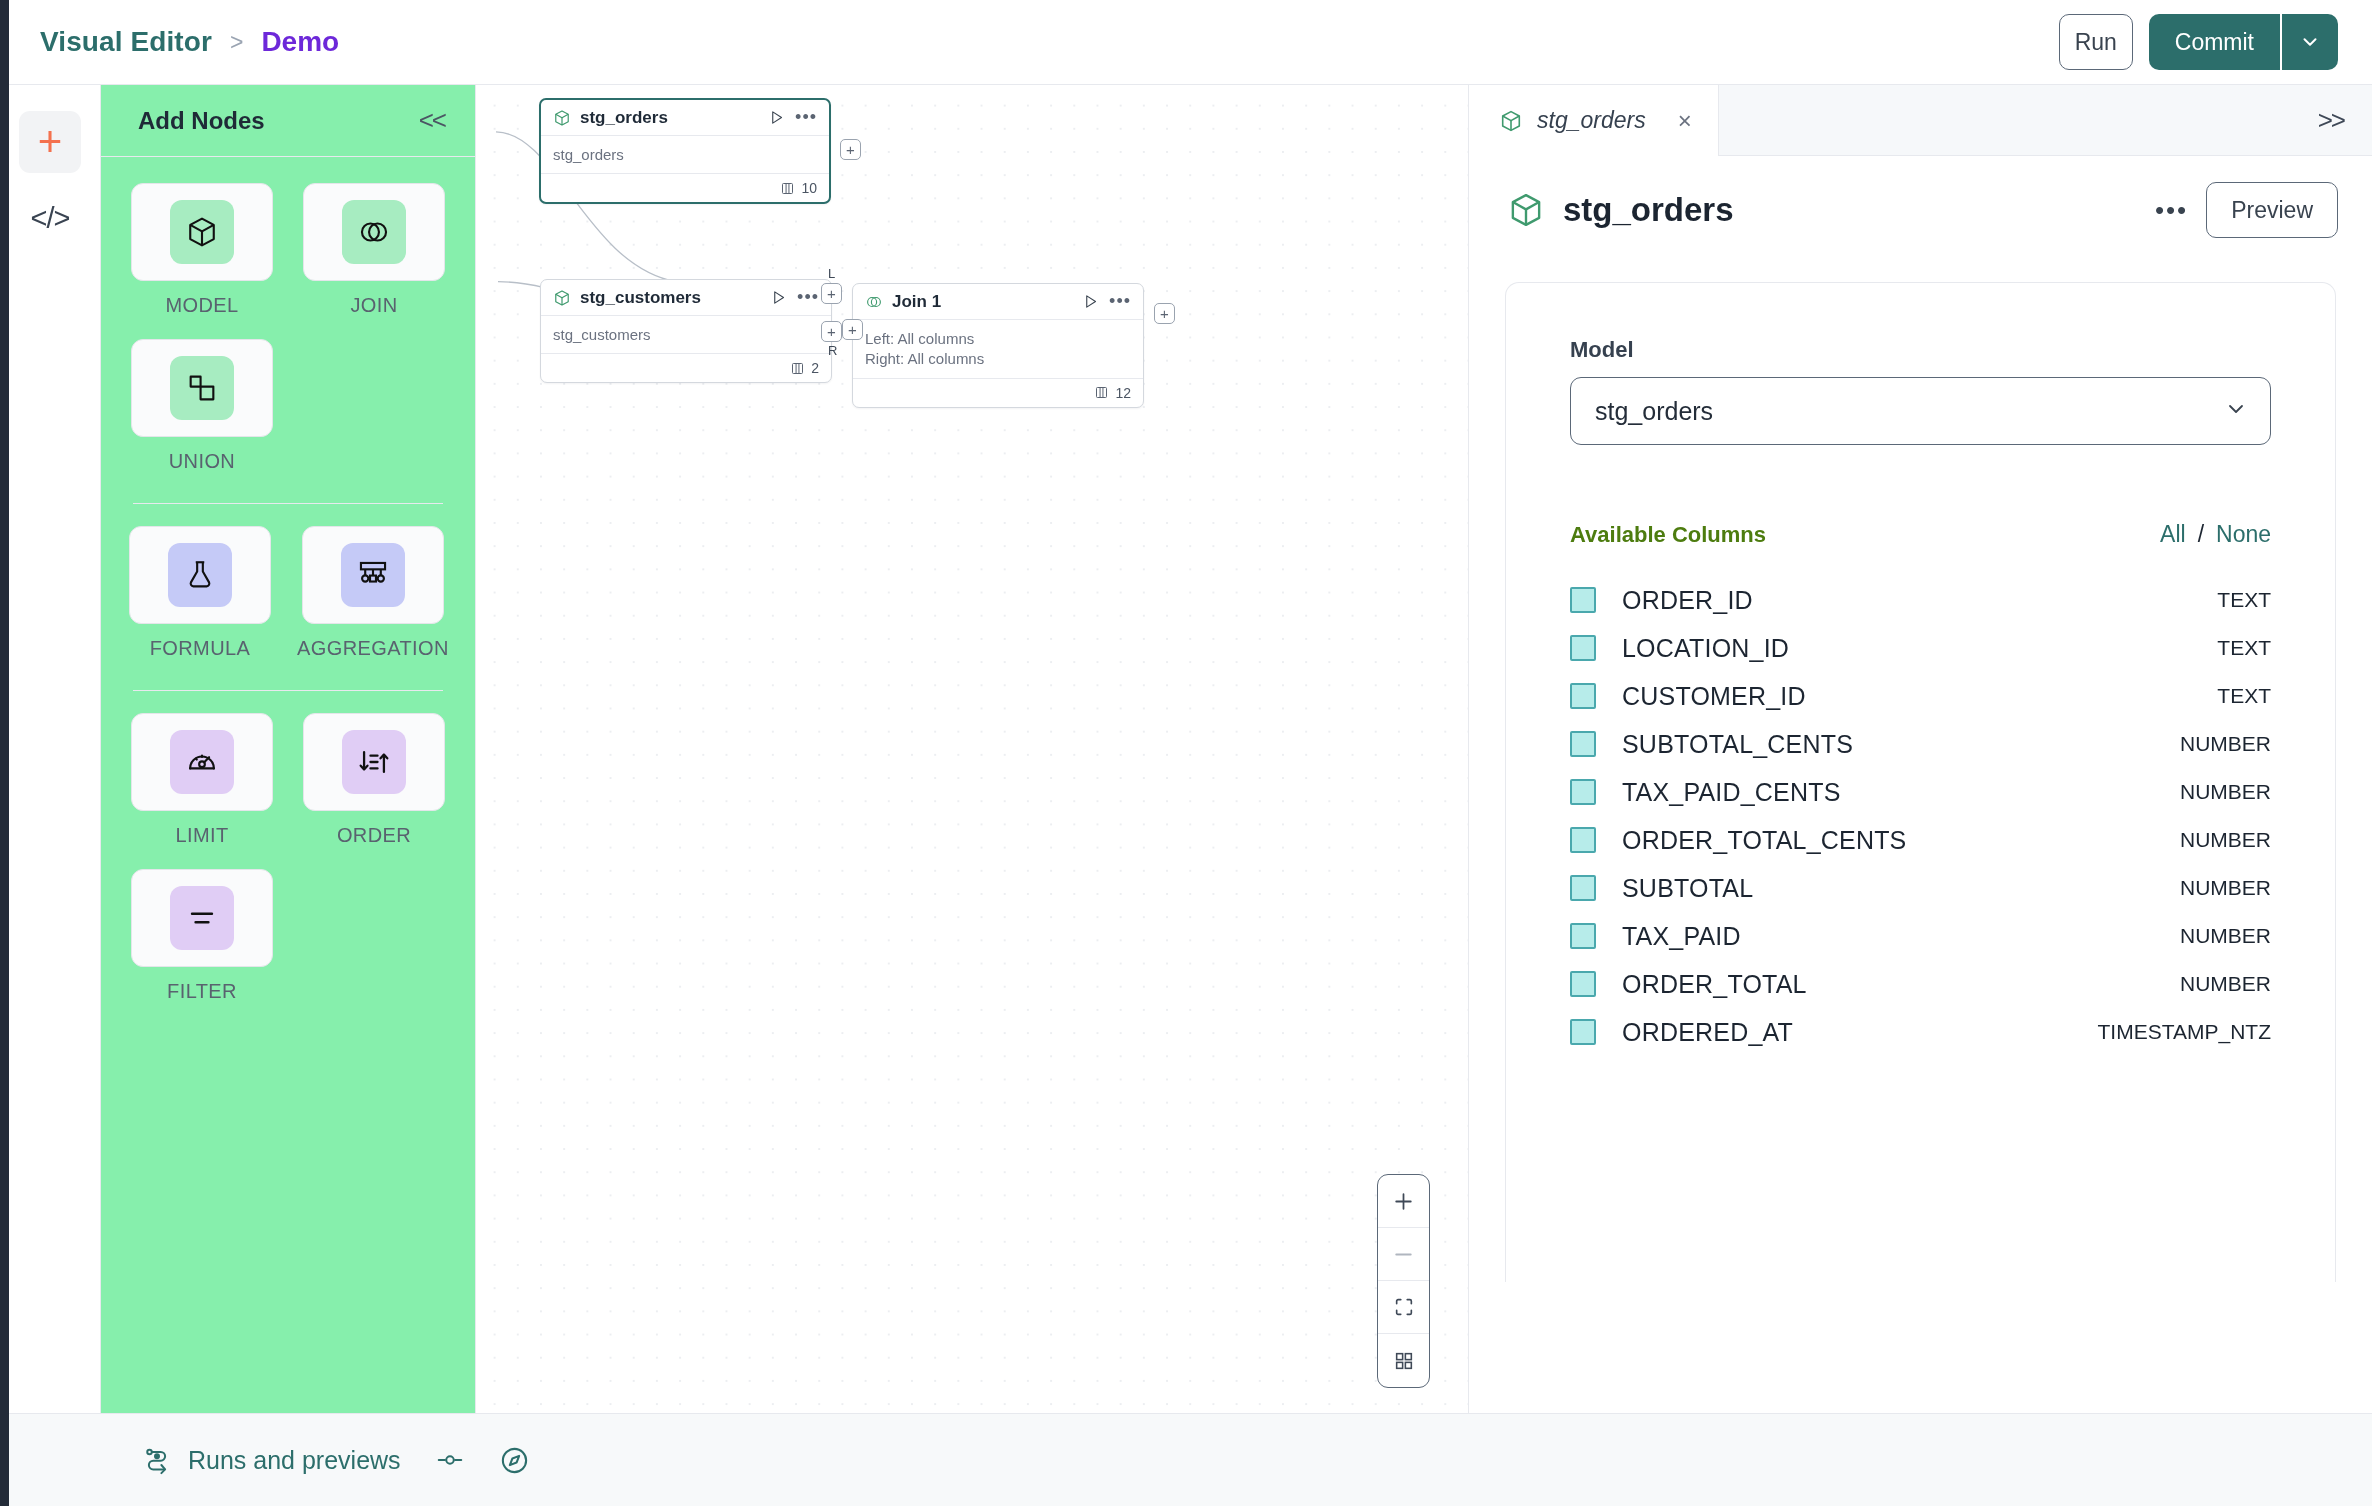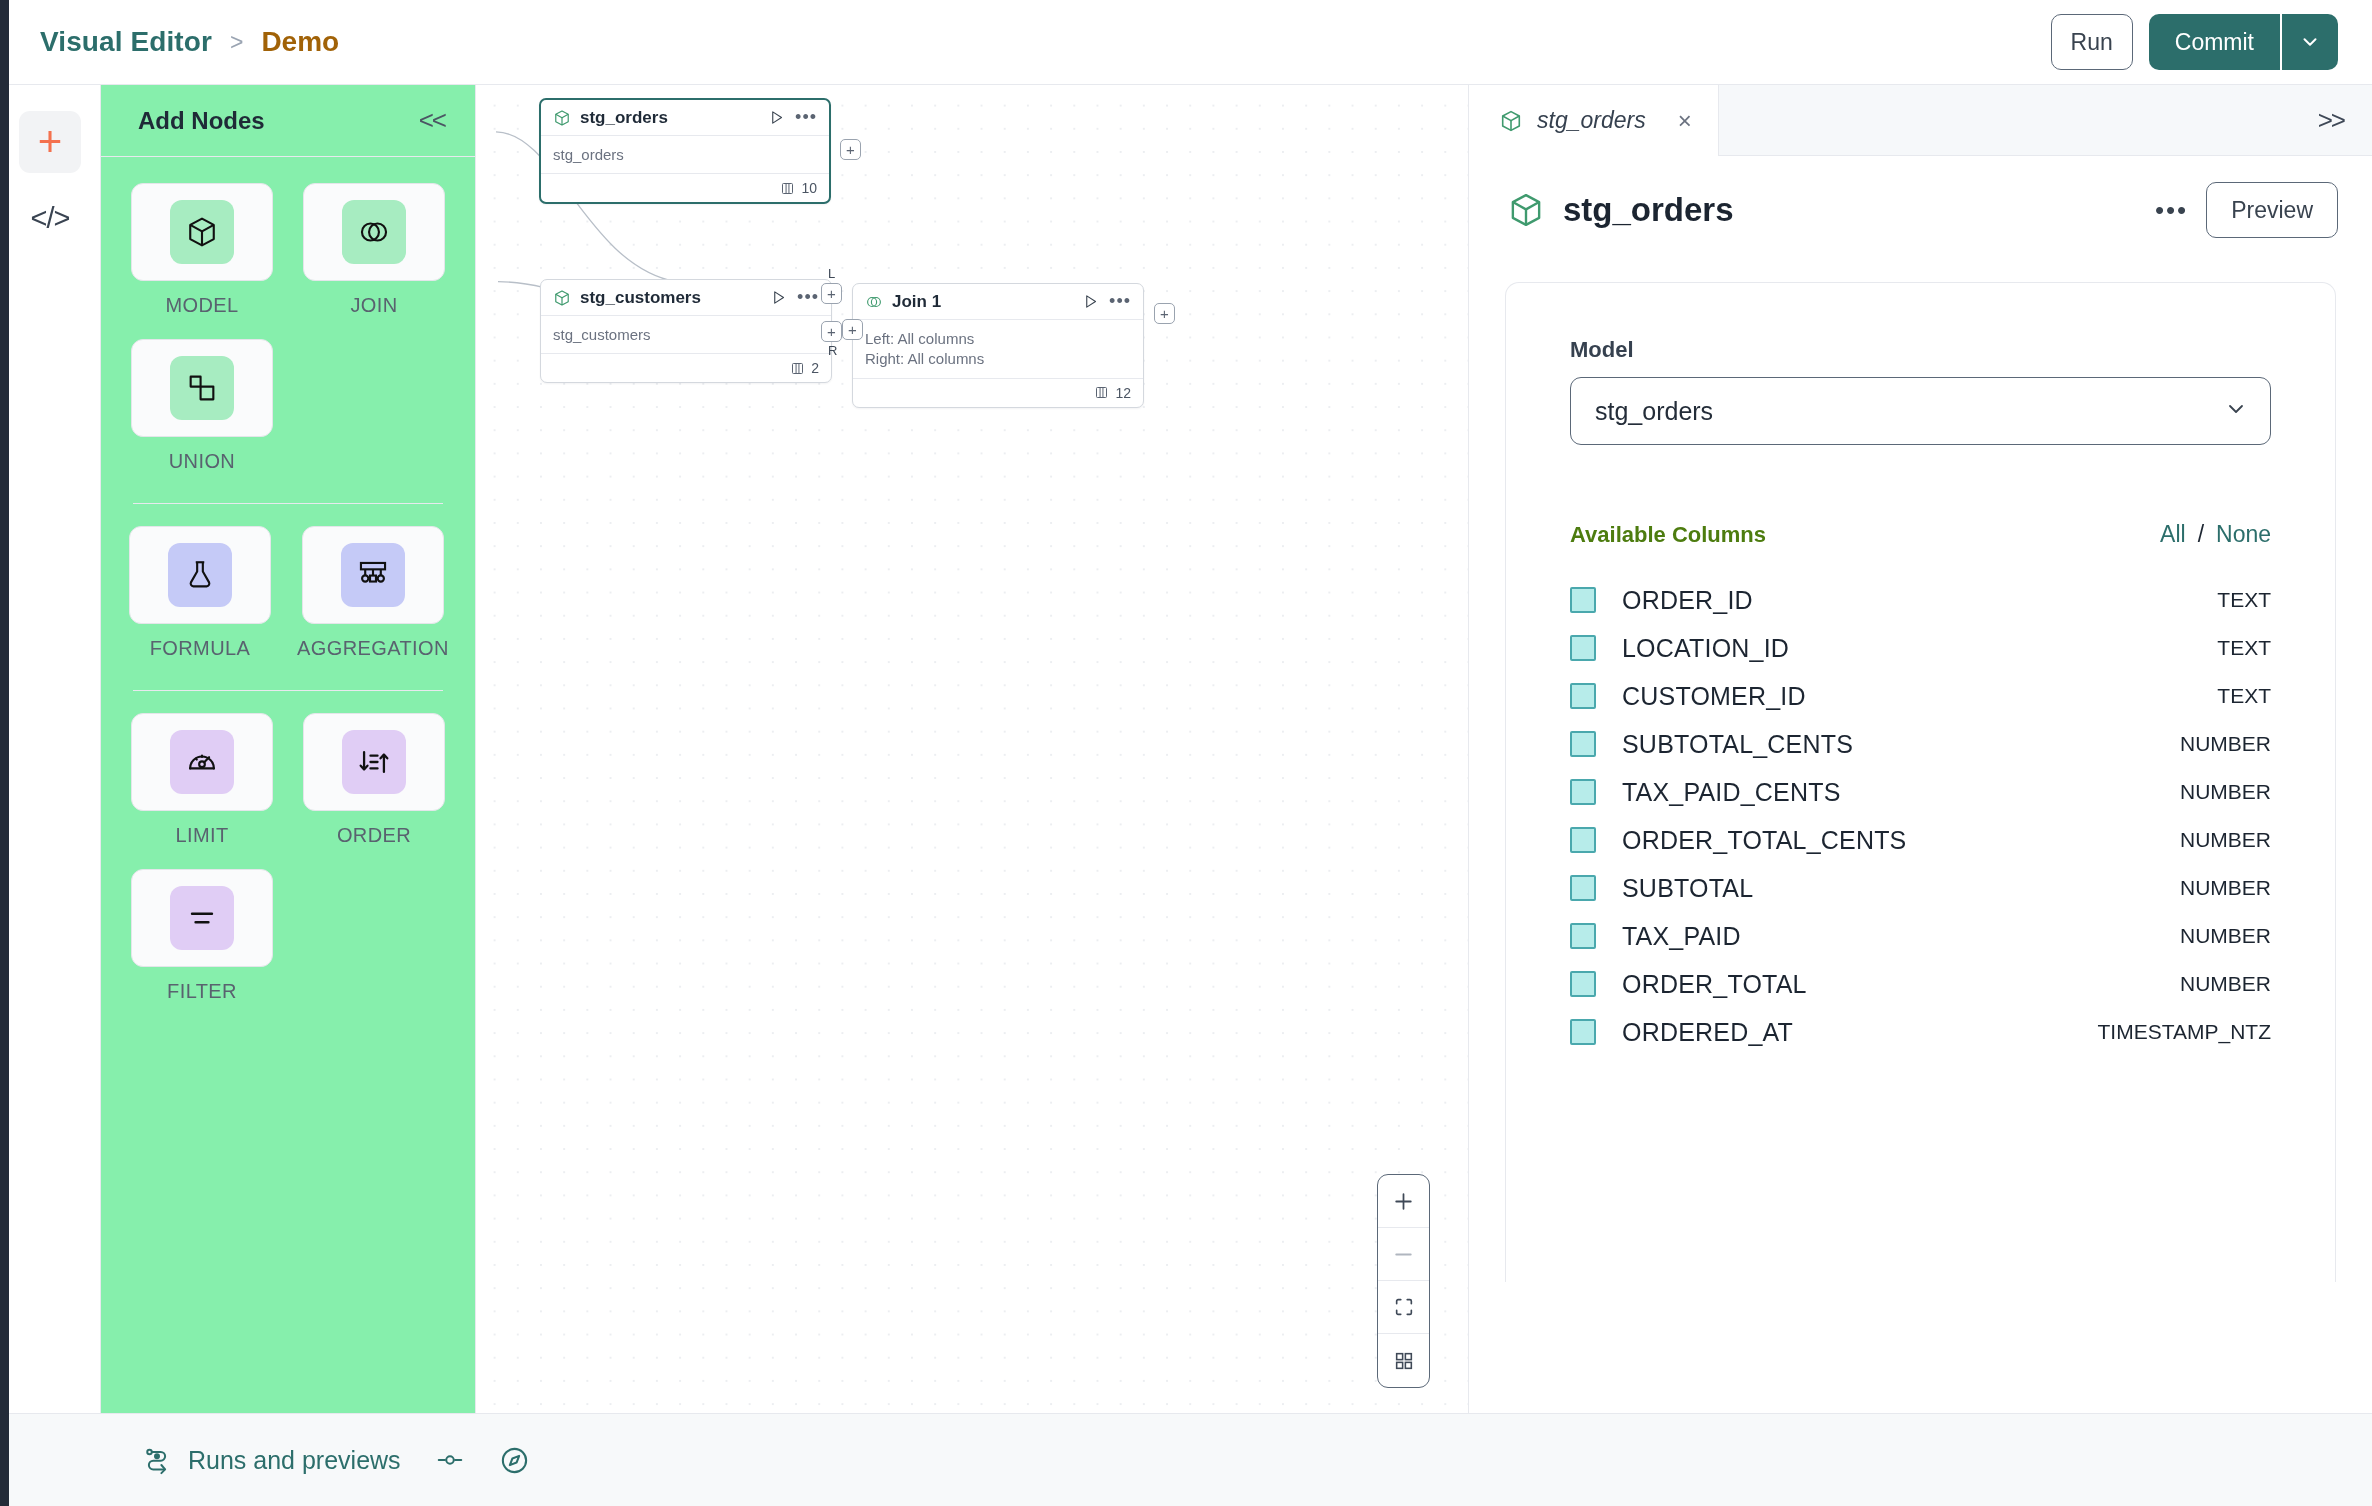--- a/index.html
+++ b/index.html
@@ -26,25 +26,25 @@
     background: #ffffff;
     border-bottom: 1px solid #e7e9ee;
     position: relative; z-index: 20;
   }
   .breadcrumb { display: flex; align-items: center; gap: 18px; padding-left: 6px;}
   .bc-root {
     font-size: 28px; font-weight: 700; color: #2c6e6b; letter-spacing: .1px;
     cursor: pointer;
   }
   .bc-sep { font-size: 23px; color: #9aa4b2; font-weight: 400; }
-  .bc-leaf { font-size: 28px; font-weight: 700; color: #a16207; }
+  .bc-leaf { font-size: 28px; font-weight: 700; color: #6d28d9; }
 
   .topbar-actions { display: flex; align-items: center; gap: 16px; }
   .btn-run {
-    height: 56px; min-width: 74px; padding: 0 19px;
+    height: 56px; min-width: 74px; padding: 0 11px;
     border: 1.6px solid #5b6878; border-radius: 10px;
     background: #fff; color: #39434f; font-size: 23px;
     display: flex; align-items: center; justify-content: center; cursor: pointer;
     font-family: "Liberation Sans", sans-serif;
   }
   .commit-group { display: flex; align-items: stretch; border-radius: 10px; overflow: hidden; }
   .btn-commit {
     height: 56px; padding: 16px 26px; background: #2c6e6b; color: #fff;
     font-size: 23px; border: none; display: flex; align-items: center; cursor: pointer;
     font-family: "Liberation Sans", sans-serif;

